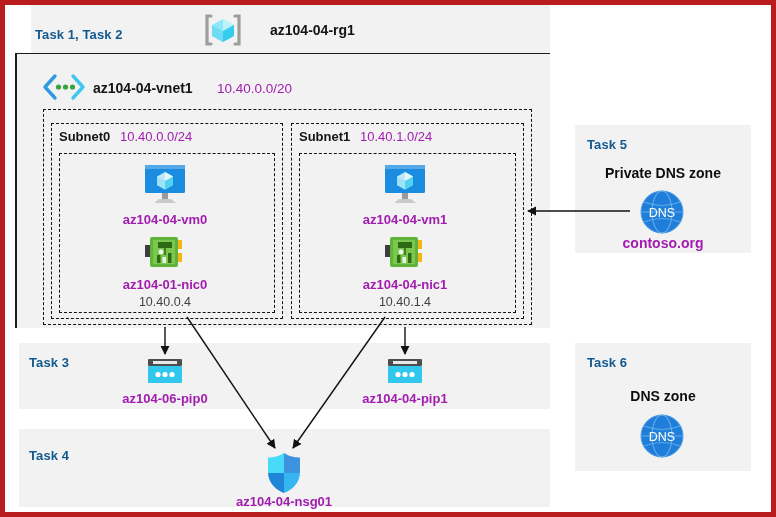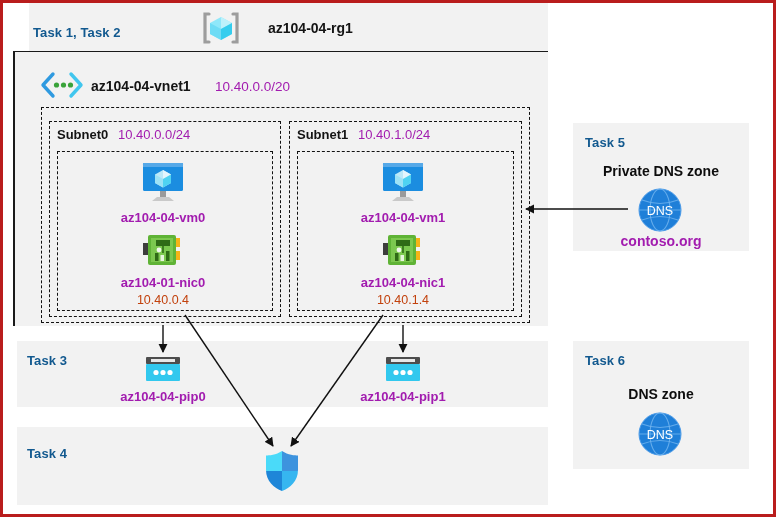--- a/index.html
+++ b/index.html
@@ -5,21 +5,21 @@
   html,body{margin:0;padding:0;background:#ffffff;}
   body{
     font-family:"Liberation Sans", sans-serif;
     -webkit-font-smoothing:antialiased;
   }
   #canvas{
     position:relative;
     width:776px;
     height:517px;
     background:#ffffff;
-    border:3px solid #b91c1c;
+    border:5px solid #b91c1c;
     box-sizing:border-box;
     overflow:hidden;
   }
 
   .panel{position:absolute;background:#f2f2f2;box-sizing:border-box;}
 
   
   #rg-band{left:26px;top:0px;width:519px;height:48px;}
 
   
@@ -73,21 +73,21 @@
     white-space:nowrap;
     font-size:13px;
     color:#a21caf;
     font-weight:bold;
   }
   .sub-ip{
     position:absolute;
     text-align:center;
     white-space:nowrap;
     font-size:12.5px;
-    color:#c2410c;
+    color:#404040;
     font-weight:normal;
   }
   .heading-strong{
     position:absolute;
     text-align:center;
     white-space:nowrap;
     font-size:14px;
     font-weight:bold;
     color:#0d0d0d;
   }
@@ -235,21 +235,21 @@
   <div class="icon" style="left:141px;top:352px;">
     <svg width="38" height="30" viewBox="0 0 38 30">
       <rect x="2" y="2" width="34" height="7" rx="1" fill="#4d4d4d"></rect>
       <rect x="7" y="4" width="24" height="3" fill="#e8e8e8"></rect>
       <rect x="2" y="9" width="34" height="17" rx="1" fill="#32c8ee"></rect>
       <circle cx="12" cy="17.5" r="2.6" fill="#ffffff"></circle>
       <circle cx="19" cy="17.5" r="2.6" fill="#ffffff"></circle>
       <circle cx="26" cy="17.5" r="2.6" fill="#ffffff"></circle>
     </svg>
   </div>
-  <div class="center-label" style="left:82px;top:386px;width:156px;">az104-04-pip0</div>
+  <div class="center-label" style="left:82px;top:386px;width:156px;">az104-06-pip0</div>
 
   <div class="icon" style="left:381px;top:352px;">
     <svg width="38" height="30" viewBox="0 0 38 30">
       <rect x="2" y="2" width="34" height="7" rx="1" fill="#4d4d4d"></rect>
       <rect x="7" y="4" width="24" height="3" fill="#e8e8e8"></rect>
       <rect x="2" y="9" width="34" height="17" rx="1" fill="#32c8ee"></rect>
       <circle cx="12" cy="17.5" r="2.6" fill="#ffffff"></circle>
       <circle cx="19" cy="17.5" r="2.6" fill="#ffffff"></circle>
       <circle cx="26" cy="17.5" r="2.6" fill="#ffffff"></circle>
     </svg>
@@ -266,20 +266,21 @@
         </clipPath>
       </defs>
       <g clip-path="url(#shieldclip)">
         <rect x="0" y="0" width="18" height="21" fill="#4adaf9"></rect>
         <rect x="18" y="0" width="18" height="21" fill="#3d93de"></rect>
         <rect x="0" y="21" width="18" height="21" fill="#1e86d8"></rect>
         <rect x="18" y="21" width="18" height="21" fill="#36b6f0"></rect>
       </g>
     </svg>
   </div>
+  <div class="center-label" style="left:201px;top:489px;width:156px;">az104-04-nsg01</div>
 
   <div class="task-label" style="left:582px;top:132px;">Task 5</div>
   <div class="heading-strong" style="left:570px;top:160px;width:176px;">Private DNS zone</div>
 
   <div class="icon" style="left:634px;top:184px;">
     <svg width="46" height="46" viewBox="0 0 46 46">
       <circle cx="23" cy="23" r="21" fill="#1f7fd8"></circle>
       <circle cx="23" cy="23" r="21" fill="none" stroke="#4a9ae8" stroke-width="1"></circle>
       <ellipse cx="23" cy="23" rx="10" ry="21" fill="none" stroke="#6fb3ee" stroke-width="1.1" opacity=".85"></ellipse>
       <line x1="2" y1="23" x2="44" y2="23" stroke="#6fb3ee" stroke-width="1.1" opacity=".85"></line>

